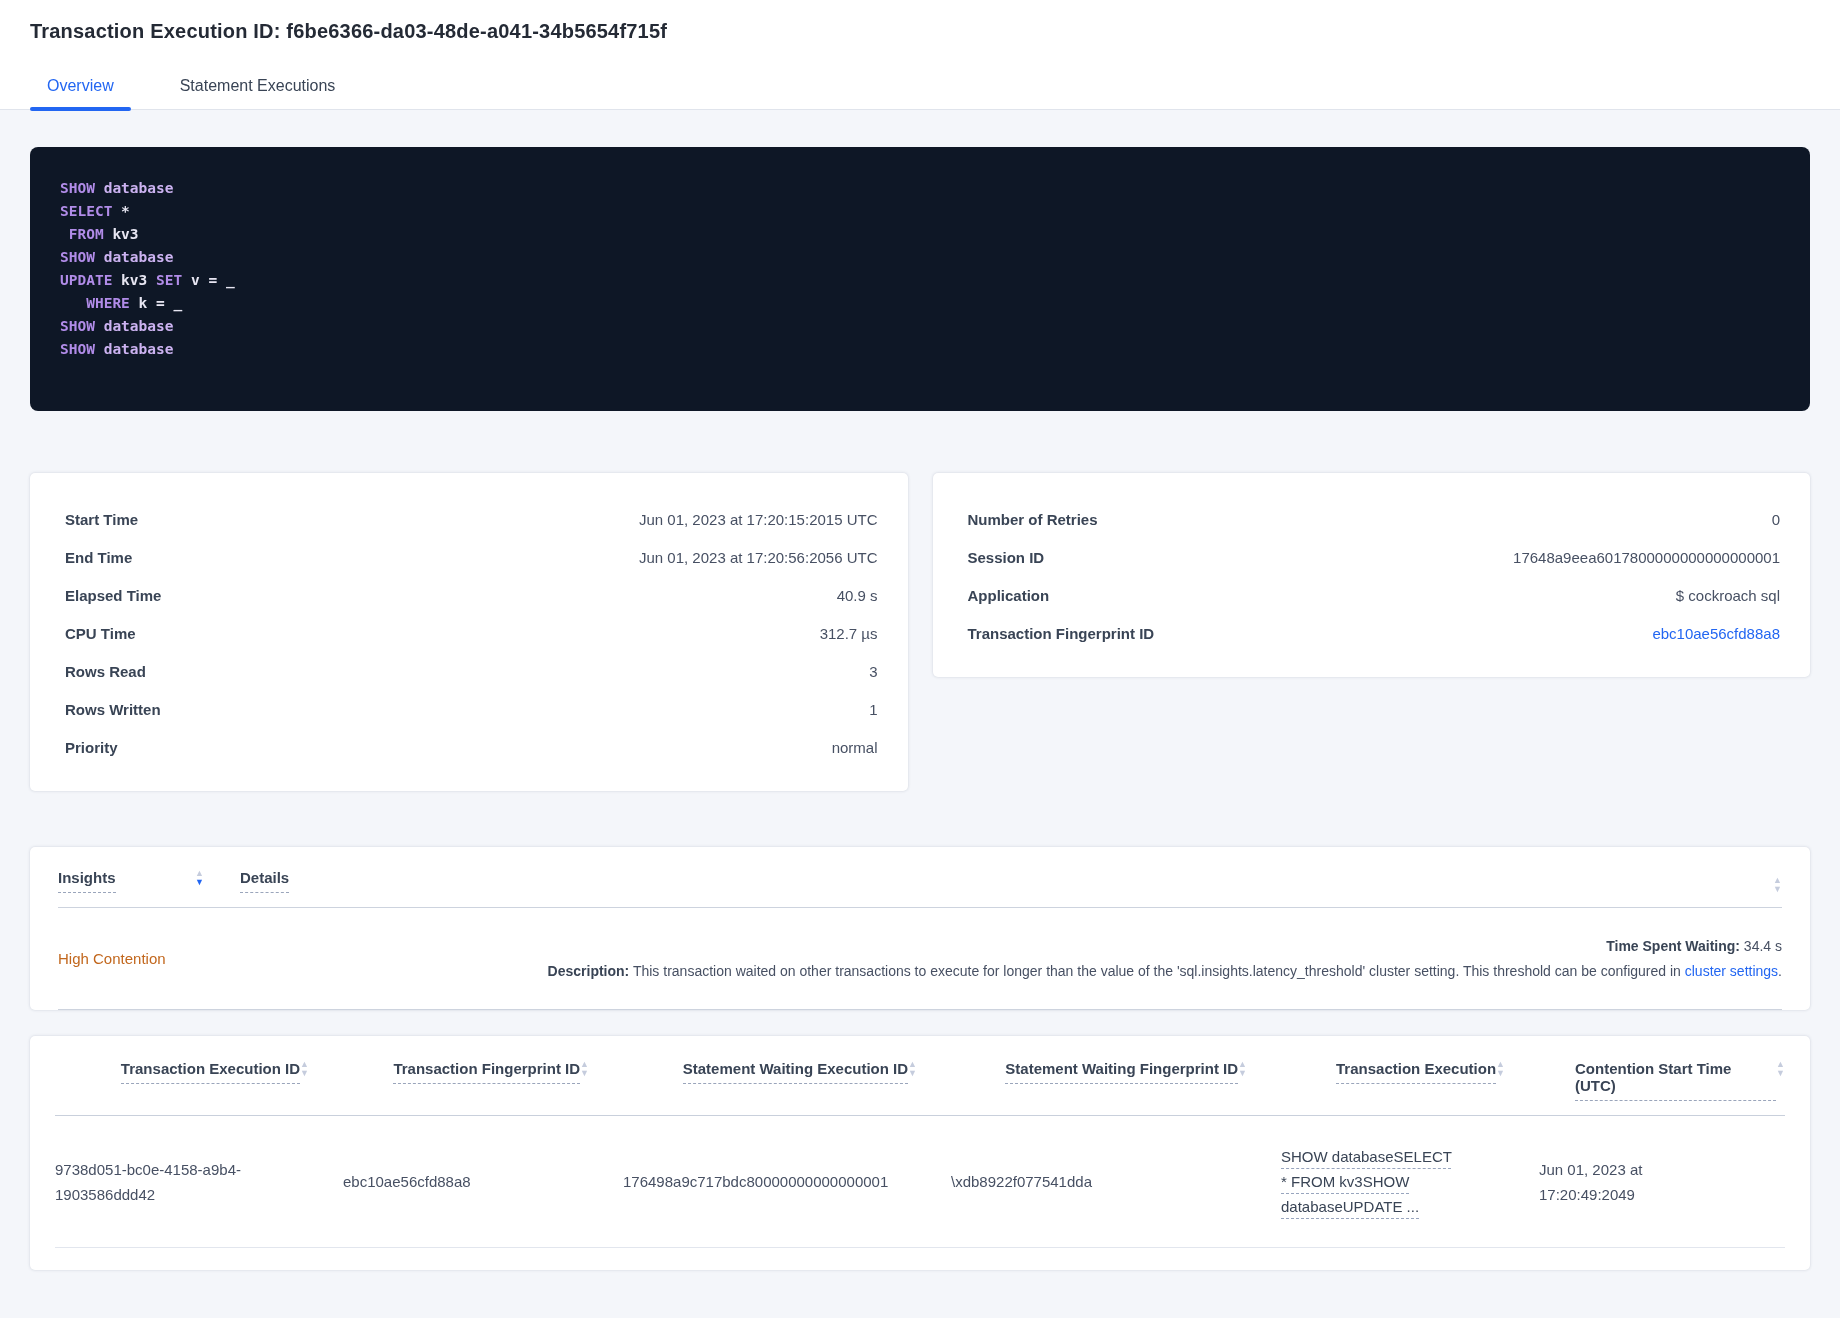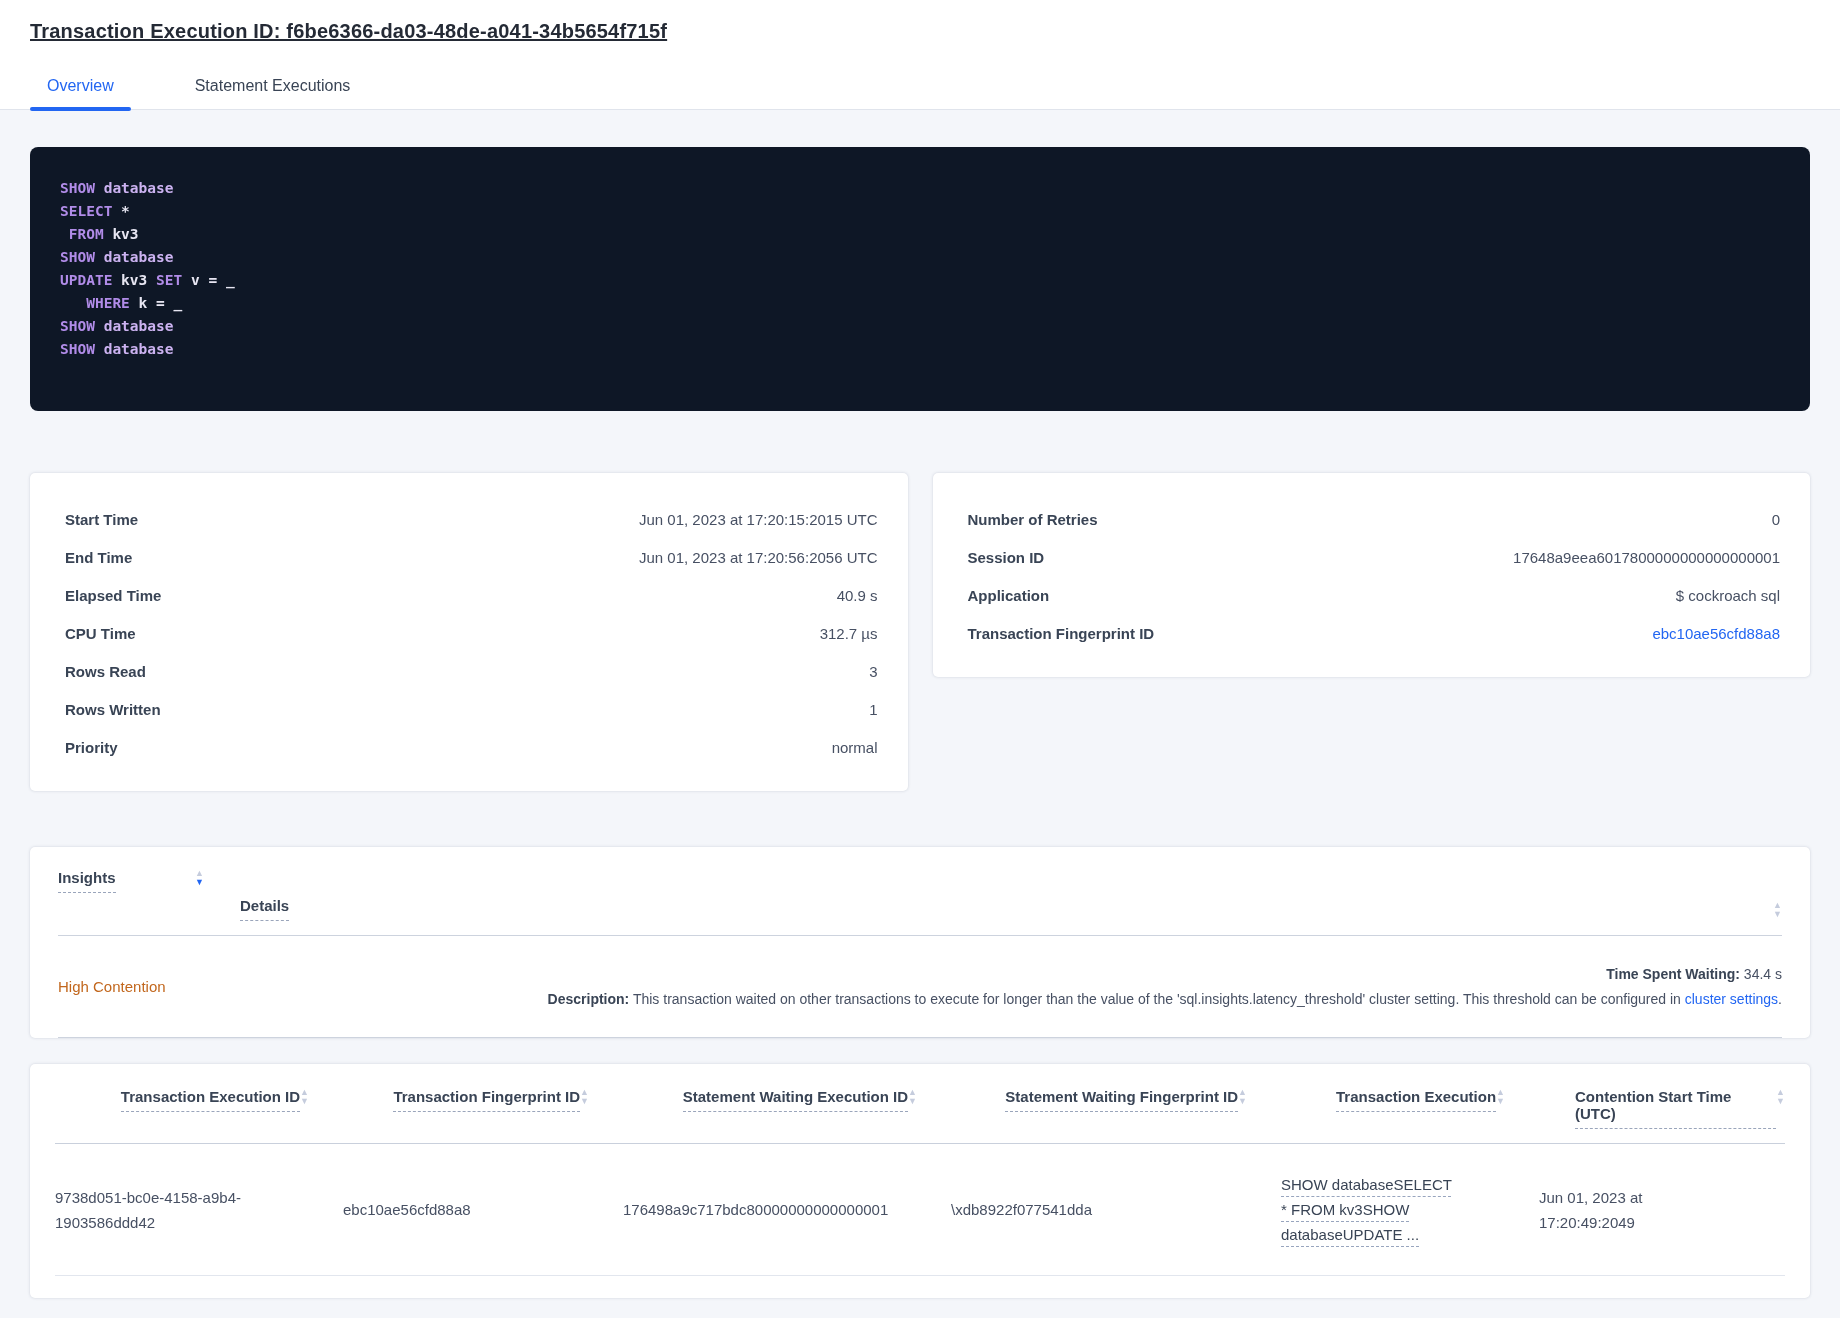--- a/index.html
+++ b/index.html
@@ -4,22 +4,22 @@
 <style>
   * { margin:0; padding:0; box-sizing:border-box; }
   html,body { width:1840px; height:1318px; }
   body {
     background:#f4f6fa;
     font-family:"Liberation Sans", sans-serif;
     color:#394455;
     overflow:hidden;
   }
   .header-band { background:#ffffff; padding:20px 30px 0 30px; }
-  .page-title { font-size:20px; font-weight:700; color:#242a35; letter-spacing:.2px;text-decoration:underline; }
-  .tabs { display:flex; margin-top:24px; position:relative;gap:15px; }
+  .page-title { font-size:20px; font-weight:700; color:#242a35; letter-spacing:.2px; }
+  .tabs { display:flex; margin-top:24px; position:relative; }
   .tabs::after { content:""; position:absolute; left:-30px; right:-30px; bottom:0; height:1px; background:#e0e4ec; }
   .tab { font-size:16px; color:#394455; padding:10px 17px 15px 17px; cursor:pointer; position:relative; }
   .tab + .tab { margin-left:32px; }
   .tab.active { color:#2266f2; }
   .tab.active::after { content:""; position:absolute; left:0; right:0; bottom:-1px; height:4px; border-radius:2px; background:#2266f2; z-index:2; }
 
   .content { padding:0 30px; }
 
   .sqlbox {
     margin-top:37px;
@@ -46,21 +46,21 @@
   .stat-value.link { color:#2266f2; cursor:pointer; }
 
   .dashed-h { border-bottom:1px dashed #9aa5bb; padding-bottom:6px; }
 
   .sort-arrows { display:inline-flex; flex-direction:column; align-items:center; font-size:9px; line-height:8px; color:#c5ccdd; gap:1px; cursor:pointer; user-select:none; }
   .sort-arrows .active { color:#2266f2; }
 
   .insights-card { margin-top:56px; padding:0 28px; }
   .ins-header { display:flex; align-items:flex-start; padding:22px 0 14px 0; border-bottom:1px solid #cdd3de; }
   .ins-col1 { width:146px; display:flex; justify-content:space-between; align-items:flex-start; }
-  .ins-col2 { flex:1; display:flex; justify-content:space-between; align-items:center; padding-left:36px;margin-top:28px; }
+  .ins-col2 { flex:1; display:flex; justify-content:space-between; align-items:flex-end; padding-left:36px; }
   .col-head { font-size:15px; font-weight:700; color:#394455; }
   .ins-row { display:flex; align-items:center; padding:30px 0; border-bottom:1px solid #cdd3de; margin-bottom:18px; }
   .ins-insight { width:146px; font-size:15px; color:#c2671d; }
   .ins-details { flex:1; padding-left:36px; font-size:14px; color:#475063;text-align:right; }
   .ins-details .line2 { margin-top:9px; }
   .bold-lbl { font-weight:700; color:#394455; }
   .text-link { color:#2266f2; cursor:pointer; }
 
   .section-heading { margin-top:48px; font-size:19px; font-weight:700; color:#242a35; }
 

